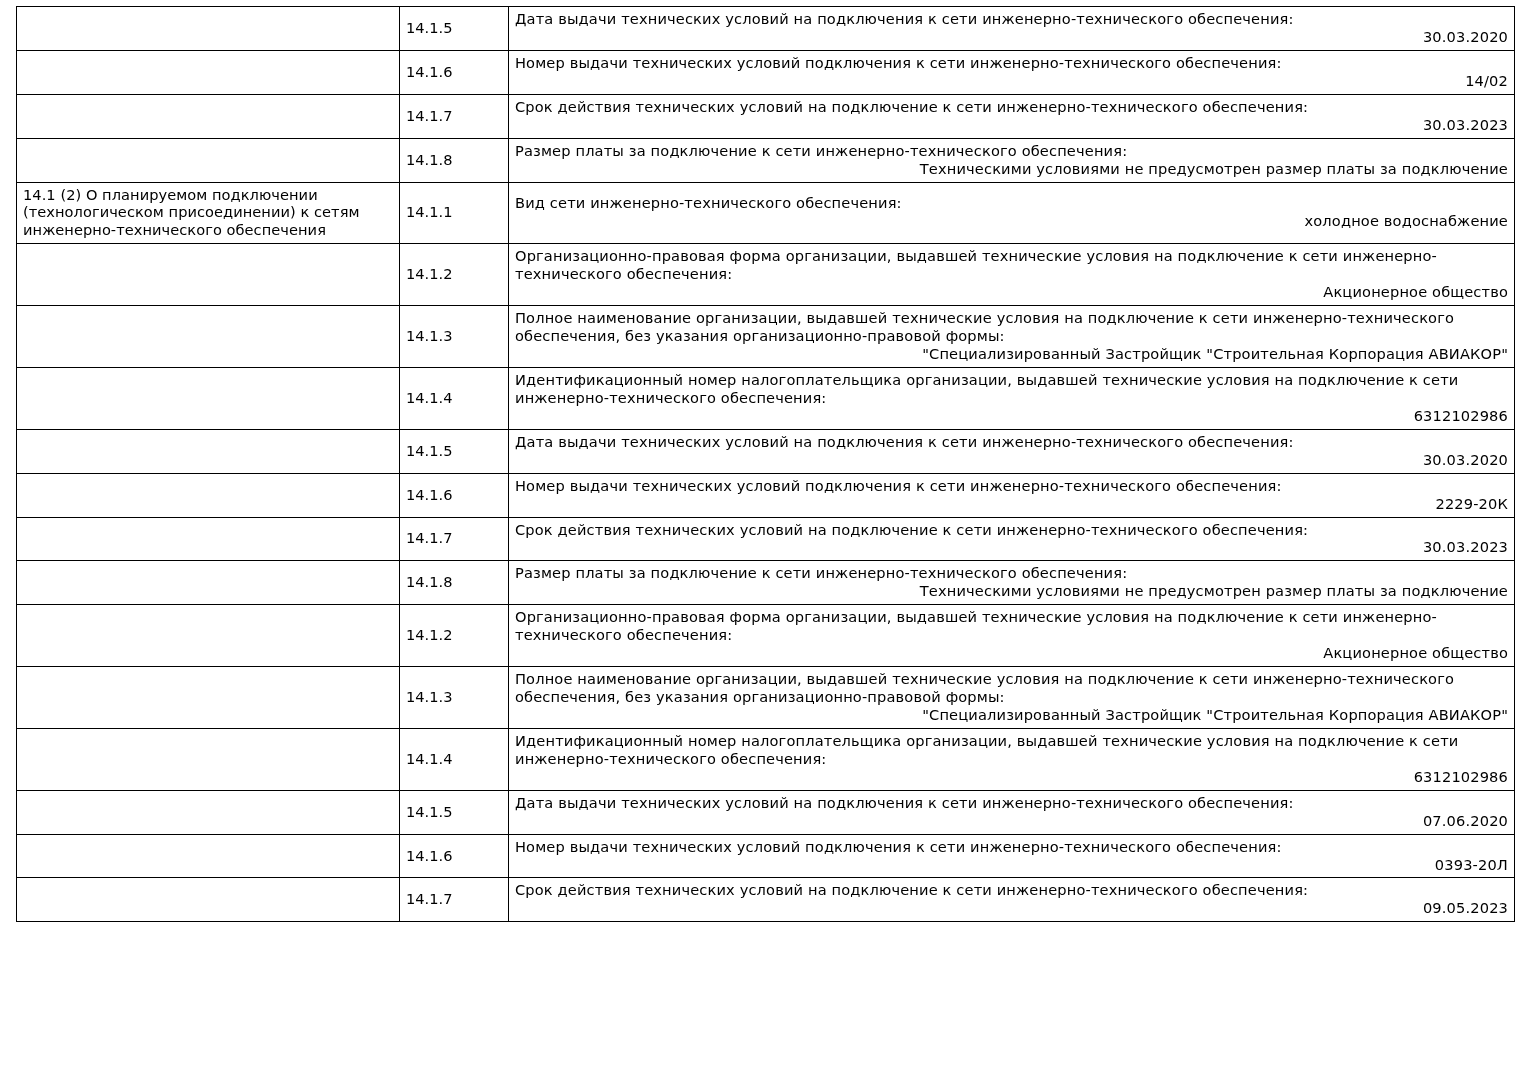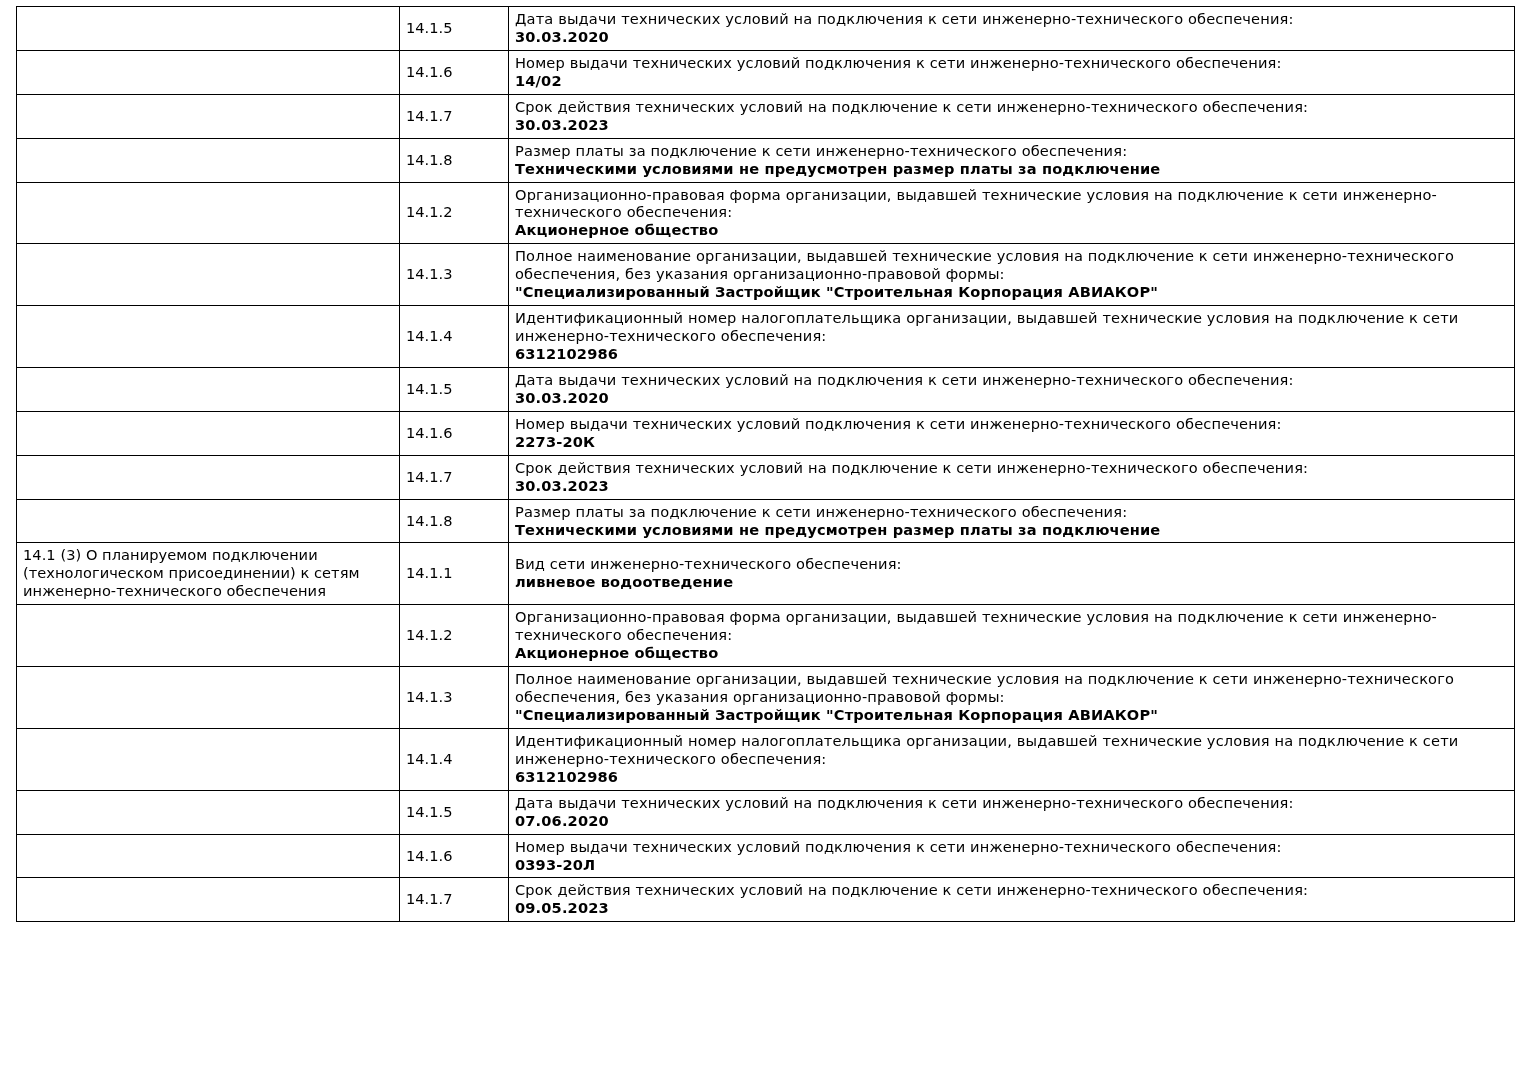--- a/index.html
+++ b/index.html
@@ -43,22 +43,23 @@
     white-space: nowrap;
   }
   td.col-value {
     vertical-align: middle;
   }
   .label {
     font-weight: normal;
     letter-spacing: 0.15px;
   }
   .value {
-    font-weight: bold;
+    font-weight: normal;
     letter-spacing: 0.15px;
+    text-align: right;
   }
   .section-text {
     letter-spacing: 0.05px;
   }
   .row-tall td { padding-top: 6px; padding-bottom: 6px; }
 </style>
 </head>
 <body>
 
 <div id="doc">
@@ -91,20 +92,28 @@
       </tr>
       <tr class="row-tall">
         <td class="col-section"></td>
         <td class="col-code">14.1.8</td>
         <td class="col-value">
           <div class="label">Размер платы за подключение к сети инженерно-технического обеспечения:</div>
           <div class="value">Техническими условиями не предусмотрен размер платы за подключение</div>
         </td>
       </tr>
 
+      <tr class="row-tall">
+        <td class="col-section section-text">14.1 (2) О планируемом подключении (технологическом присоединении) к сетям инженерно-технического обеспечения</td>
+        <td class="col-code">14.1.1</td>
+        <td class="col-value">
+          <div class="label">Вид сети инженерно-технического обеспечения:</div>
+          <div class="value">холодное водоснабжение</div>
+        </td>
+      </tr>
       <tr>
         <td class="col-section"></td>
         <td class="col-code">14.1.2</td>
         <td class="col-value">
           <div class="label">Организационно-правовая форма организации, выдавшей технические условия на подключение к сети инженерно-технического обеспечения:</div>
           <div class="value">Акционерное общество</div>
         </td>
       </tr>
       <tr>
         <td class="col-section"></td>
@@ -128,48 +137,40 @@
         <td class="col-value">
           <div class="label">Дата выдачи технических условий на подключения к сети инженерно-технического обеспечения:</div>
           <div class="value">30.03.2020</div>
         </td>
       </tr>
       <tr>
         <td class="col-section"></td>
         <td class="col-code">14.1.6</td>
         <td class="col-value">
           <div class="label">Номер выдачи технических условий подключения к сети инженерно-технического обеспечения:</div>
-          <div class="value">2273-20К</div>
+          <div class="value">2229-20К</div>
         </td>
       </tr>
       <tr>
         <td class="col-section"></td>
         <td class="col-code">14.1.7</td>
         <td class="col-value">
           <div class="label">Срок действия технических условий на подключение к сети инженерно-технического обеспечения:</div>
           <div class="value">30.03.2023</div>
         </td>
       </tr>
       <tr class="row-tall">
         <td class="col-section"></td>
         <td class="col-code">14.1.8</td>
         <td class="col-value">
           <div class="label">Размер платы за подключение к сети инженерно-технического обеспечения:</div>
           <div class="value">Техническими условиями не предусмотрен размер платы за подключение</div>
         </td>
       </tr>
 
-      <tr class="row-tall">
-        <td class="col-section section-text">14.1 (3) О планируемом подключении (технологическом присоединении) к сетям инженерно-технического обеспечения</td>
-        <td class="col-code">14.1.1</td>
-        <td class="col-value">
-          <div class="label">Вид сети инженерно-технического обеспечения:</div>
-          <div class="value">ливневое водоотведение</div>
-        </td>
-      </tr>
       <tr>
         <td class="col-section"></td>
         <td class="col-code">14.1.2</td>
         <td class="col-value">
           <div class="label">Организационно-правовая форма организации, выдавшей технические условия на подключение к сети инженерно-технического обеспечения:</div>
           <div class="value">Акционерное общество</div>
         </td>
       </tr>
       <tr>
         <td class="col-section"></td>

